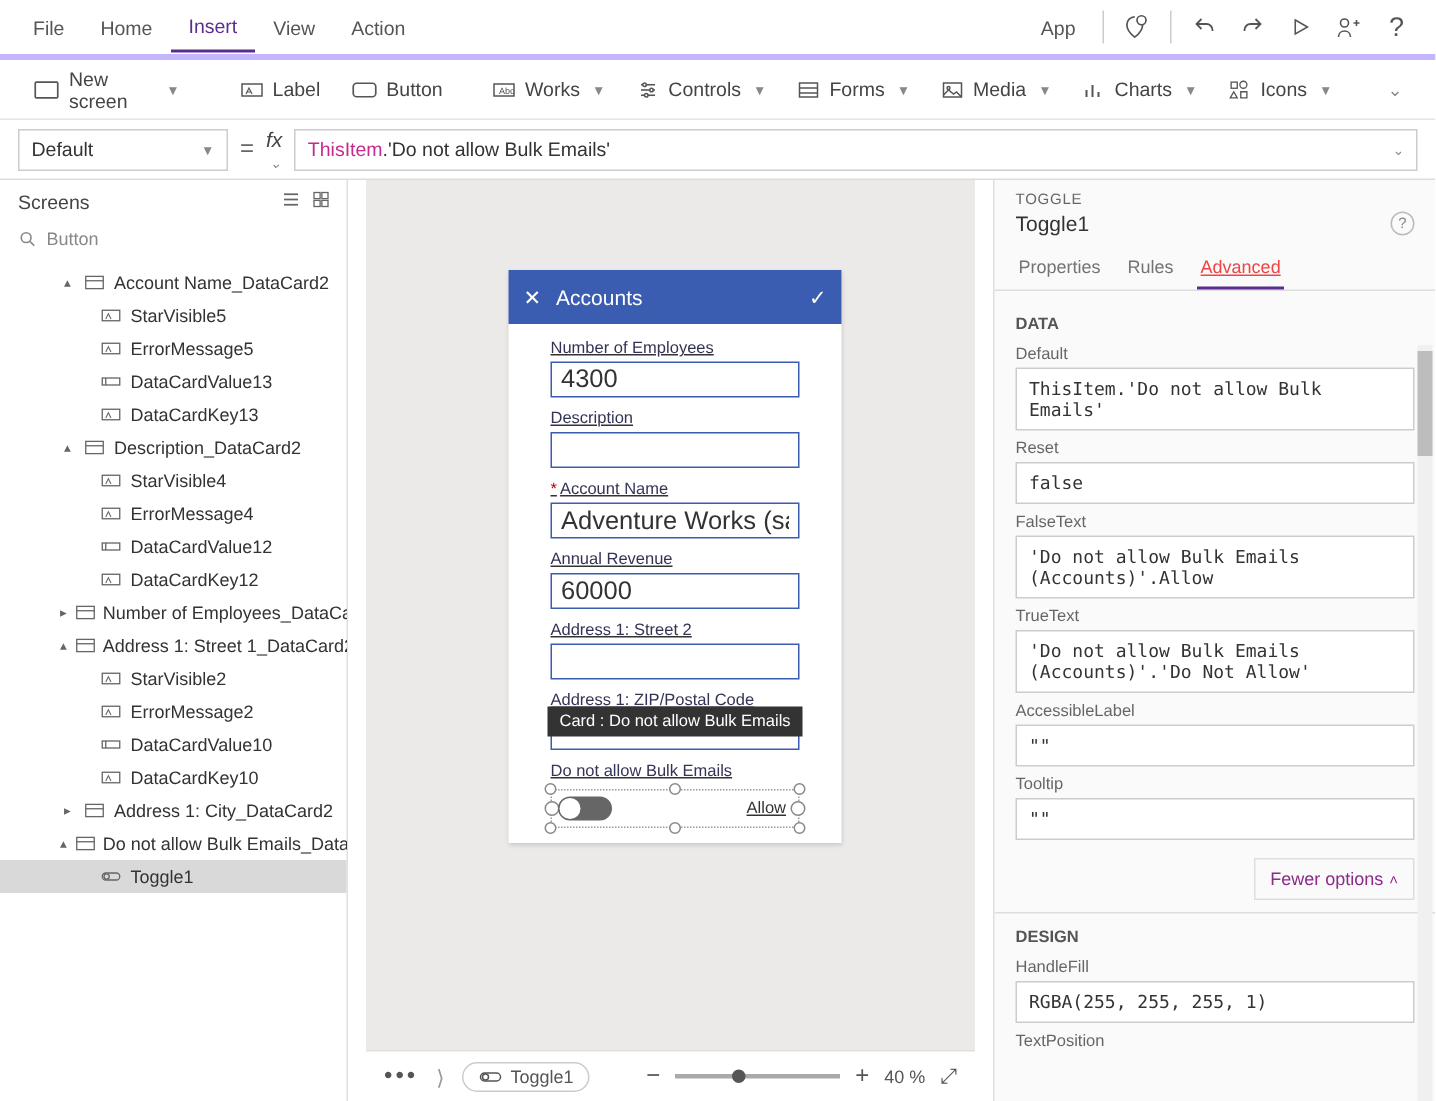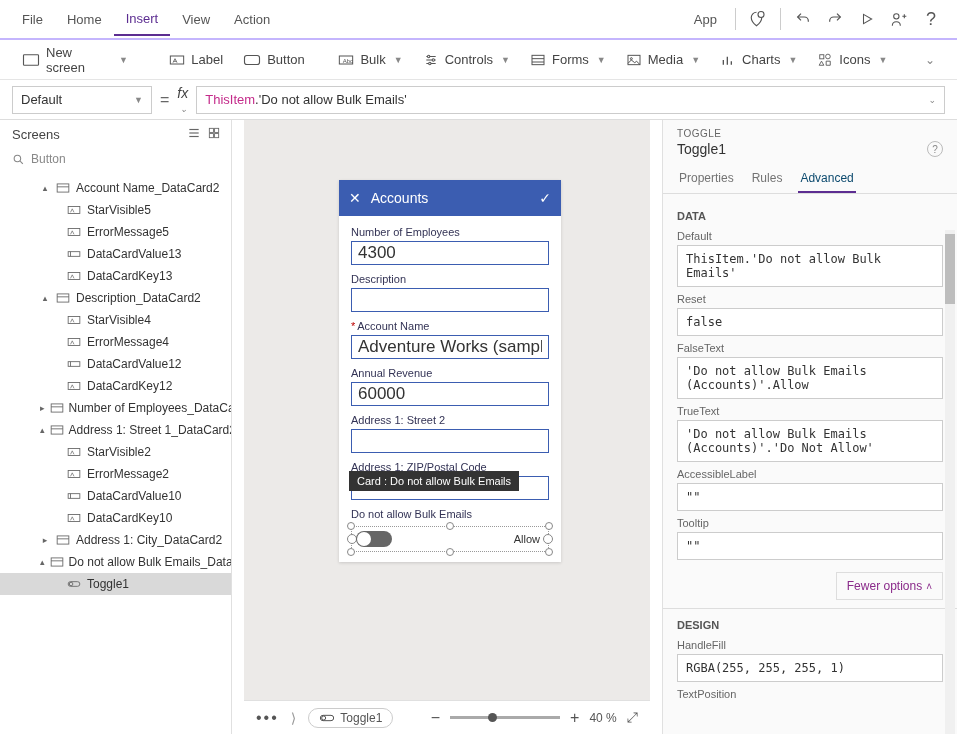--- a/index.html
+++ b/index.html
@@ -1,19 +1,19 @@
 <!DOCTYPE html>
 <html><head>
 <meta charset="utf-8">
 <style>
 * { box-sizing: border-box; margin: 0; padding: 0; font-family: 'Segoe UI', Arial, sans-serif; }
 body { font-size: 12px; color: #333; background: #fff; overflow: hidden; width: 957px; height: 734px; }
 
 
-.menubar { height: 40px; display: flex; align-items: center; padding: 0 10px; border-bottom: 2px solid #c4b5fd; }
+.menubar { height: 40px; display: flex; align-items: center; padding: 0 10px; border-bottom: 4px solid #c4b5fd; }
 .menubar-item { padding: 8px 12px; font-size: 13px; color: #555; cursor: pointer; }
 .menubar-item.active { color: #5c2d91; border-bottom: 2px solid #5c2d91; font-weight: 500; }
 .menubar-spacer { flex: 1; }
 .menubar-icon { width: 32px; height: 32px; display: flex; align-items: center; justify-content: center; cursor: pointer; color: #555; }
 .divider-v { width: 1px; height: 22px; background: #ccc; margin: 0 6px; }
 
 
 .toolbar { height: 40px; display: flex; align-items: center; padding: 0 14px; border-bottom: 1px solid #e5e5e5; gap: 4px; }
 .tool-item { display: flex; align-items: center; gap: 6px; padding: 4px 8px; font-size: 13px; color: #444; cursor: pointer; }
 .tool-item svg, .tool-item .ico { color: #555; }
@@ -46,21 +46,21 @@
 .caret { width: 10px; text-align: center; font-size: 9px; color: #666; display:inline-block;}
 .tree-row .ico { width: 16px; height: 14px; display: flex; align-items: center; justify-content: center; color: #666; }
 .tree-row .ico svg { width: 14px; height: 14px; }
 
 
 .canvas { flex: 1; background: #eceae8; position: relative; overflow: hidden; }
 .phone { position: absolute; left: 95px; top: 60px; width: 222px; background: #fff; box-shadow: 0 1px 3px rgba(0,0,0,0.15); }
 .phone-header { background: #3b5db1; color: #fff; height: 36px; display: flex; align-items: center; padding: 0 10px; gap: 10px; font-size: 14px; }
 .phone-header .x { cursor: pointer; }
 .phone-header .chk { margin-left: auto; }
-.phone-body { padding: 10px 12px; }
+.phone-body { padding: 10px 28px; text-decoration: underline; }
 .fld-label { font-size: 11px; color: #335; margin-bottom: 3px; display:flex; gap:2px;}
 .fld-label .req { color: #b00; }
 .fld-input { width: 100%; height: 24px; border: 1px solid #3b5db1; padding: 0 6px; font-size: 17px; color: #333; margin-bottom: 8px; background:#fff;}
 .toggle-wrap { position: relative; margin-top:6px;}
 .tooltip-pop { position: absolute; top: -26px; left: -2px; background: #333; color: #fff; font-size: 11px; padding: 4px 8px; white-space: nowrap; }
 .toggle-ctrl { display: flex; align-items: center; gap: 8px; border:1px dotted #999; padding:4px; position:relative;}
 .toggle-ctrl::before, .toggle-ctrl::after { content:''; position:absolute; width:8px; height:8px; border:1px solid #888; border-radius:50%; background:#fff; top:50%; transform:translateY(-50%);}
 .toggle-ctrl::before { left:-5px; }
 .toggle-ctrl::after { right:-5px; }
 .toggle-ctrl .corner { position:absolute; width:8px; height:8px; border:1px solid #888; border-radius:50%; background:#fff;}
@@ -83,21 +83,21 @@
 .expand-ic { font-size: 14px; cursor:pointer;}
 
 
 .right { width: 295px; border-left: 1px solid #e0e0e0; background: #fafafa; display: flex; flex-direction: column; }
 .right-header { padding: 8px 14px 4px 14px; }
 .right-type { font-size: 10px; color: #666; letter-spacing: 0.5px; }
 .right-name { font-size: 14px; color: #333; margin-top: 2px; display:flex; align-items:center; justify-content:space-between;}
 .help-ic { color:#888; border:1px solid #bbb; border-radius:50%; width:16px; height:16px; display:flex; align-items:center; justify-content:center; font-size:10px;}
 .right-tabs { display: flex; gap: 14px; padding: 6px 14px 0 14px; border-bottom: 1px solid #ddd; font-size: 12px; }
 .right-tab { padding: 4px 2px 6px 2px; color: #737373; cursor: pointer; }
-.right-tab.active { color: #0c4a6e; border-bottom: 2px solid #5c2d91; font-weight: 500; }
+.right-tab.active { color: #ef4444; border-bottom: 2px solid #5c2d91; font-weight: 500; text-decoration: underline; }
 .right-body { flex: 1; overflow-y: auto; padding: 10px 14px; }
 .sec-title { font-size: 11px; color: #555; font-weight: 600; margin: 6px 0 8px 0; }
 .prop-label { font-size: 11px; color: #666; margin: 6px 0 3px 0; }
 .prop-input { width: 100%; border: 1px solid #ccc; background: #fff; padding: 6px 8px; font-family: Consolas, monospace; font-size: 12px; color: #333; }
 .fewer-opts { text-align: right; margin: 12px 0 8px 0; font-size: 12px; color: #8a2a8a; border:1px solid #ddd; padding:6px 10px; display:inline-block; float:right; cursor:pointer;}
 .fewer-opts .up-caret { font-size:10px; margin-left:4px;}
 .sec-divider { clear:both; border-top: 1px solid #ddd; margin: 10px -14px; }
 
 svg { overflow: visible; }
 </style>
@@ -168,21 +168,21 @@
         <rect x="2" y="2" width="20" height="12" rx="3"></rect>
       </svg>
     <span>Button</span>
   </div>
   <div style="width:10px"></div>
   <div class="tool-item">
     <svg width="16" height="14" viewBox="0 0 24 20" fill="none" stroke="currentColor" stroke-width="1.5">
         <rect x="2" y="4" width="20" height="12"></rect>
         <text x="7" y="14" font-size="9" stroke="none" fill="currentColor">Abc</text>
       </svg>
-    <span>Bulk</span>
+    <span>Works</span>
     <span class="chev-down">▼</span>
   </div>
   <div class="tool-item">
     <svg width="16" height="14" viewBox="0 0 24 24" fill="none" stroke="currentColor" stroke-width="1.8">
         <line x1="4" y1="6" x2="20" y2="6"></line>
         <circle cx="8" cy="6" r="2" fill="#fff"></circle>
         <line x1="4" y1="12" x2="20" y2="12"></line>
         <circle cx="16" cy="12" r="2" fill="#fff"></circle>
         <line x1="4" y1="18" x2="20" y2="18"></line>
         <circle cx="10" cy="18" r="2" fill="#fff"></circle>

